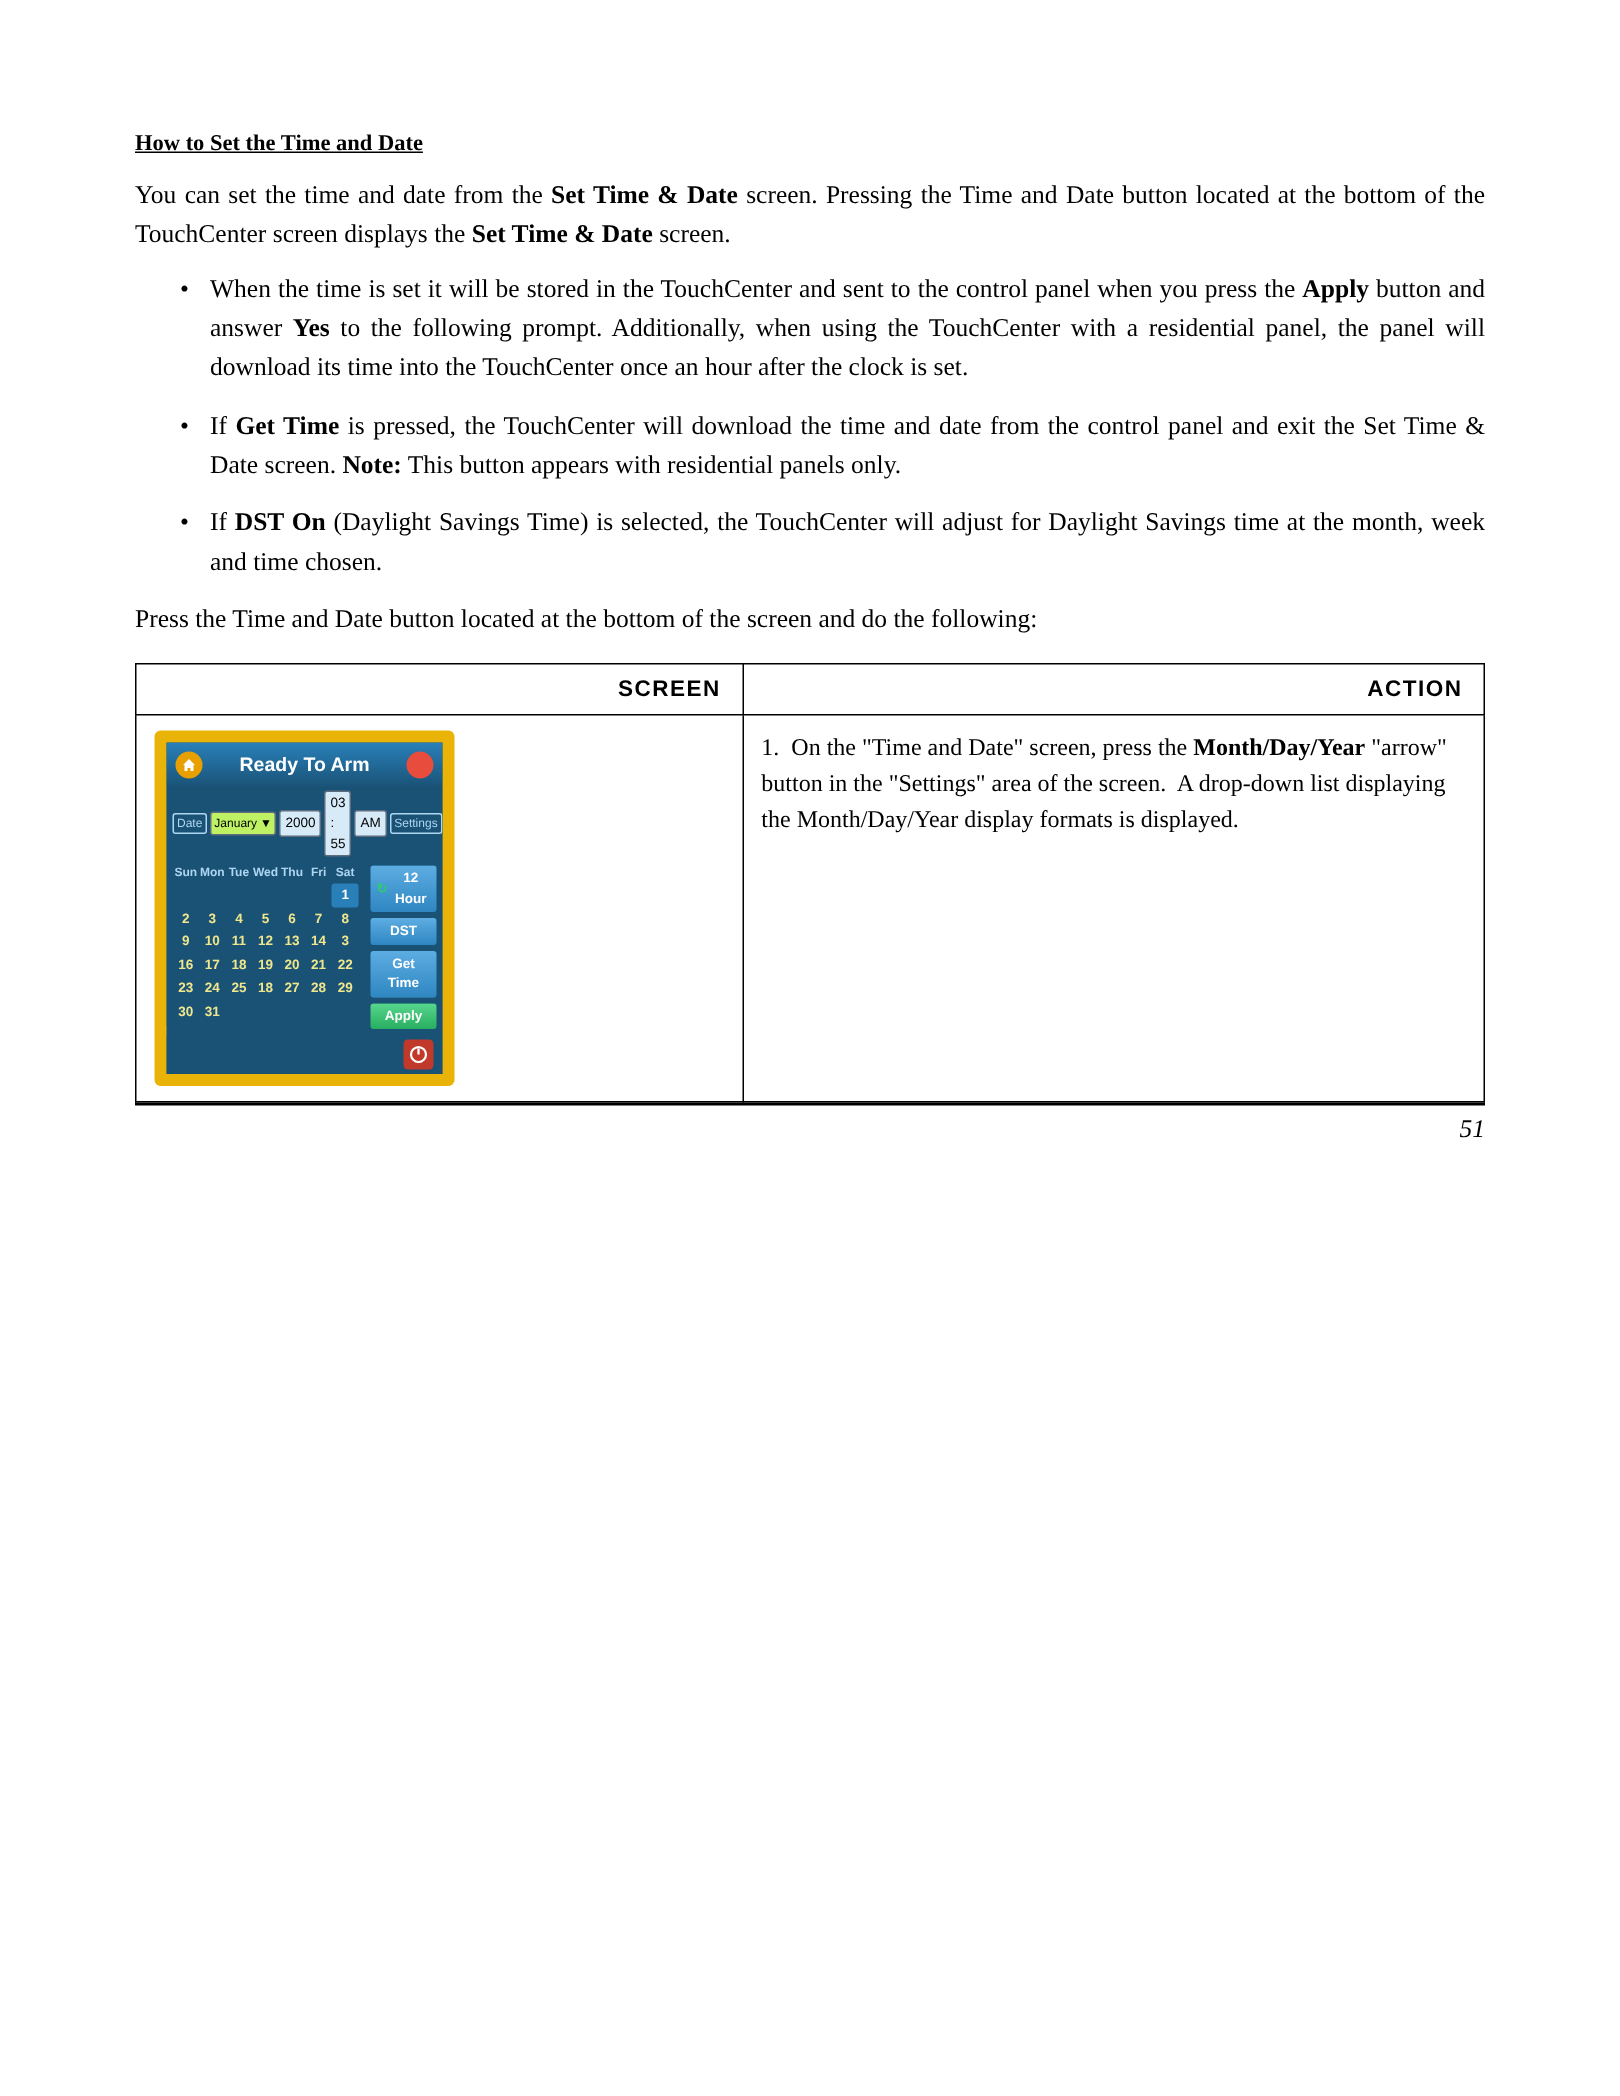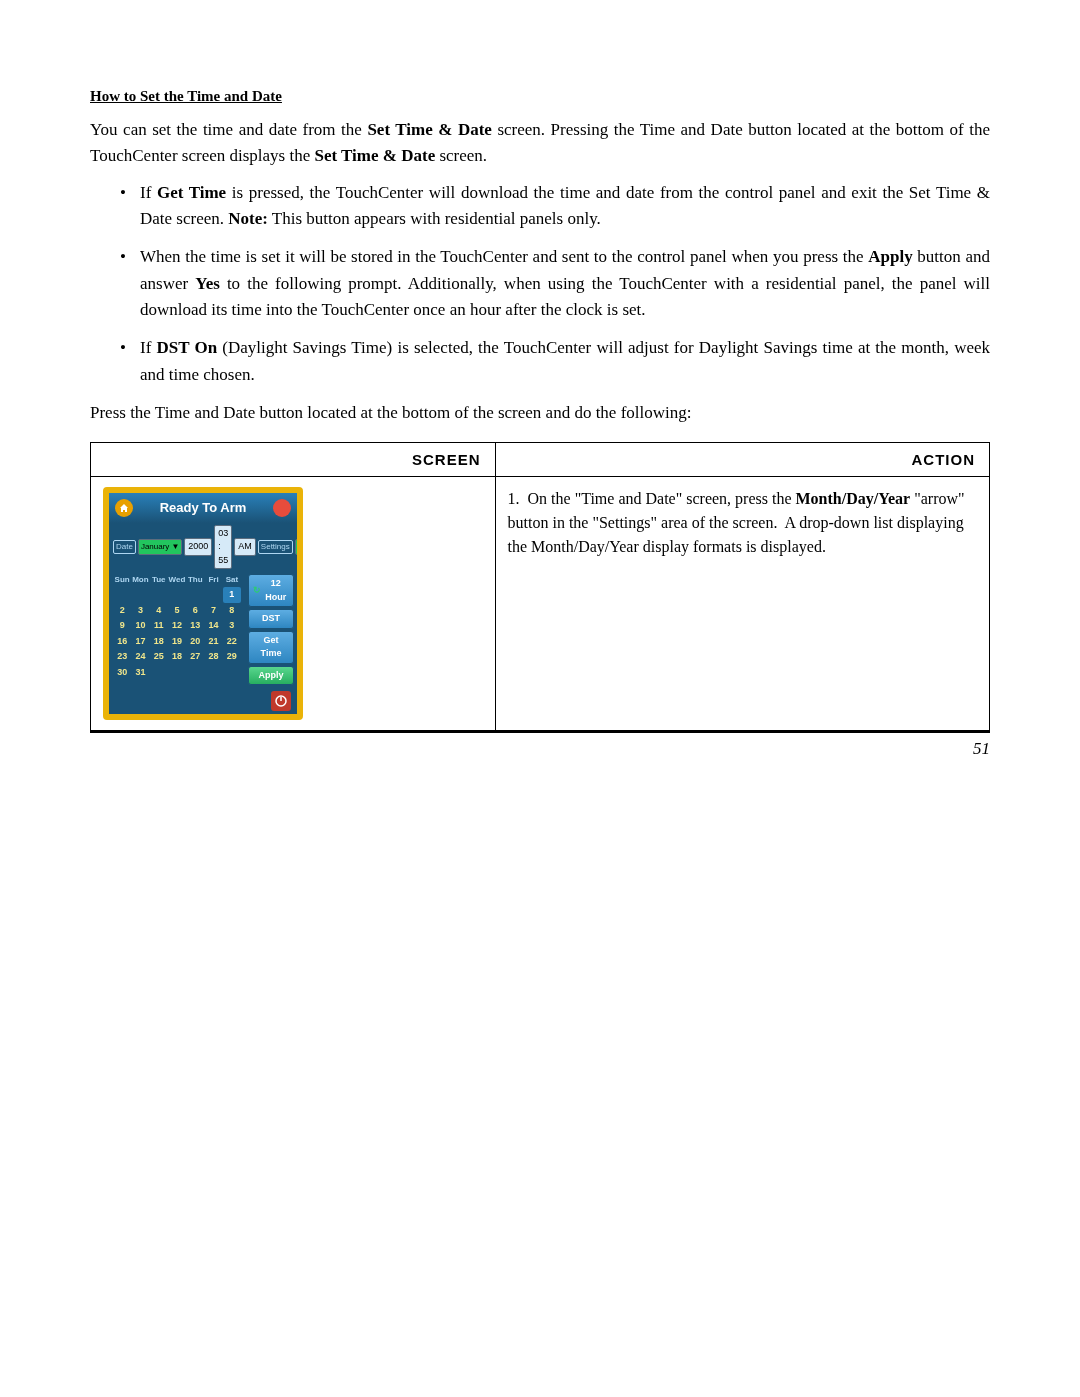--- a/index.html
+++ b/index.html
@@ -96,21 +96,21 @@
     .info-table td:first-child {
       width: 45%;
     }
     .info-table td:last-child {
       width: 55%;
     }
 
     
     .screen-mockup {
       background: #1a5276;
-      border: 6px solid #eab308;
+      border: 8px solid #eab308;
       border-radius: 4px;
       overflow: hidden;
       font-family: Arial, sans-serif;
       font-size: 11px;
       width: 200px;
     }
 
     .mockup-header {
       background: linear-gradient(to bottom, #2980b9, #1a5276);
       display: flex;
@@ -165,21 +165,21 @@
     .mockup-input {
       background: #d6eaf8;
       border: 1px solid #5d6d7e;
       color: #000;
       font-size: 9px;
       padding: 1px 3px;
       border-radius: 2px;
     }
 
     .mockup-select {
-      background: #22c55e;
+      background: #bef264;
       border: 1px solid #5d6d7e;
       color: #000;
       font-size: 9px;
       padding: 1px 2px;
       border-radius: 2px;
       display: flex;
       align-items: center;
     }
     .mockup-select span {
       font-size: 8px;
@@ -295,24 +295,24 @@
 
 
   <div class="section-heading">How to Set the Time and Date</div>
 
   <p class="body-text">
     You can set the time and date from the <b>Set Time &amp; Date</b> screen. Pressing the Time and Date button located at the bottom of the TouchCenter screen displays the <b>Set Time &amp; Date</b> screen.
   </p>
 
   <ul class="bullet-list">
     <li>
-      If <b>Get Time</b> is pressed, the TouchCenter will download the time and date from the control panel and exit the Set Time &amp; Date screen. <b>Note:</b> This button appears with residential panels only.
+      When the time is set it will be stored in the TouchCenter and sent to the control panel when you press the <b>Apply</b> button and answer <b>Yes</b> to the following prompt. Additionally, when using the TouchCenter with a residential panel, the panel will download its time into the TouchCenter once an hour after the clock is set.
     </li>
     <li>
-      When the time is set it will be stored in the TouchCenter and sent to the control panel when you press the <b>Apply</b> button and answer <b>Yes</b> to the following prompt. Additionally, when using the TouchCenter with a residential panel, the panel will download its time into the TouchCenter once an hour after the clock is set.
+      If <b>Get Time</b> is pressed, the TouchCenter will download the time and date from the control panel and exit the Set Time &amp; Date screen. <b>Note:</b> This button appears with residential panels only.
     </li>
     <li>
       If <b>DST On</b> (Daylight Savings Time) is selected, the TouchCenter will adjust for Daylight Savings time at the month, week and time chosen.
     </li>
   </ul>
 
 
   <p class="body-text">Press the Time and Date button located at the bottom of the screen and do the following:</p>
 
   <table class="info-table">

